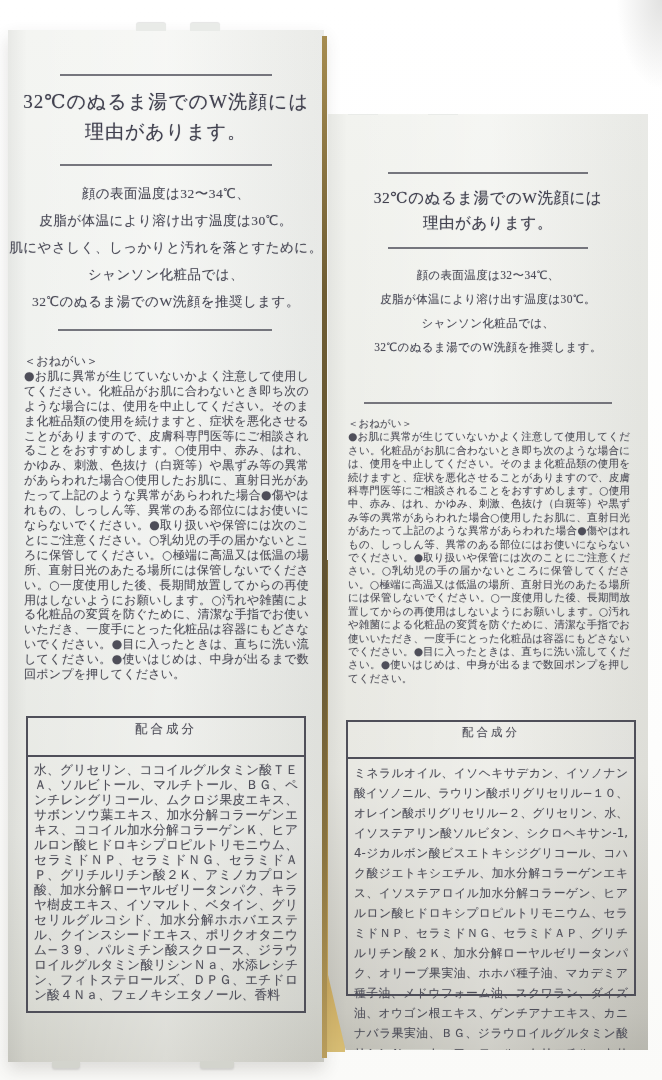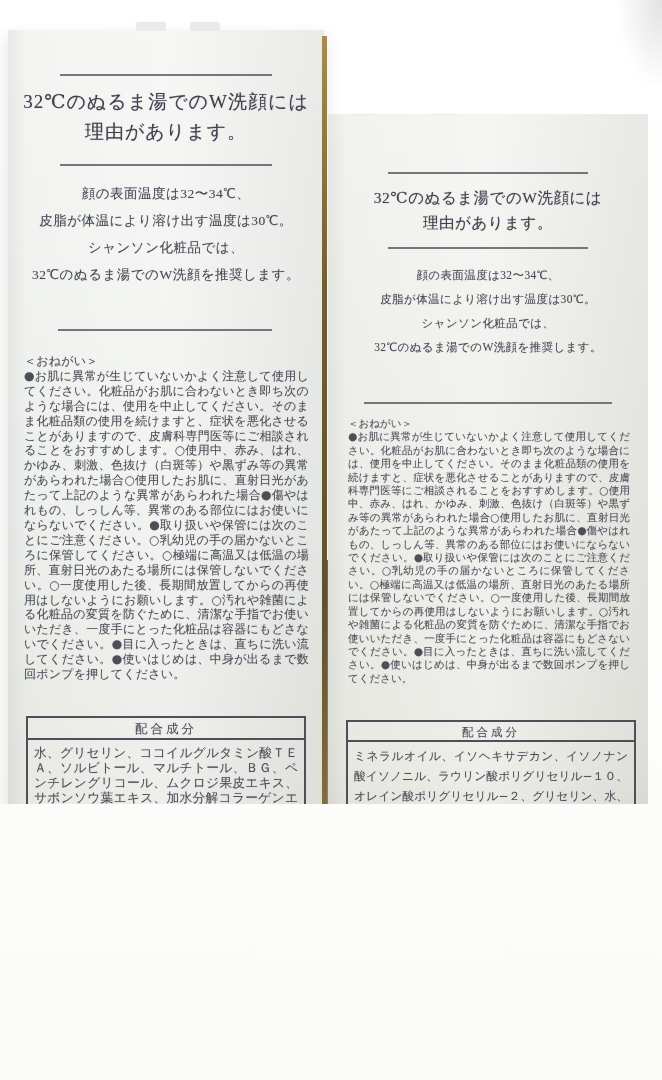--- a/index.html
+++ b/index.html
@@ -2,21 +2,21 @@
 <html><head>
 <meta charset="utf-8">
 <style>
   html,body{margin:0;padding:0;}
   body{
     width:662px;height:1080px;
     background:linear-gradient(180deg,#ffffff 0%,#fdfdfc 70%,#fafaf8 100%);
     font-family:"DejaVu Sans","Liberation Sans",sans-serif;
     overflow:hidden;
   }
-  .stage{position:relative;width:662px;height:804px;overflow:hidden;}
+  .stage{position:relative;width:662px;height:1080px;overflow:hidden;}
   .corner-shade{position:absolute;right:0;top:0;width:46px;height:90px;
     background:radial-gradient(ellipse at 100% 0%,rgba(190,190,188,.45),rgba(255,255,255,0) 70%);}
   
   .box{position:absolute;box-shadow:0 8px 16px rgba(60,58,50,.16);}
   .box-left{
     left:8px;top:30px;width:316px;height:1032px;z-index:2;
     background:linear-gradient(180deg,#f4f5f2 0%,#eef0ed 45%,#e6e7e2 78%,#d7d8d1 94%,#cfcfc7 100%);
   }
   .box-right{
     left:328px;top:114px;width:320px;height:936px;z-index:2;
@@ -42,21 +42,21 @@
     text-shadow:0 0 1px rgba(65,65,79,.45);}
   .intro{position:absolute;left:0;width:100%;text-align:center;
     font-family:Liberation Serif, serif;color:#4a4a57;
     text-shadow:0 0 1px rgba(74,74,87,.35);}
   .notice{position:absolute;color:#4e4e59;text-shadow:0 0 1px rgba(78,78,89,.3);}
   .notice .nt{display:block;}
   .notice .nb{display:block;text-align:justify;word-break:break-all;}
   .ing-panel{position:absolute;border:2px solid #4f4f59;color:#4e4e59;
     text-shadow:0 0 1px rgba(78,78,89,.3);background:rgba(255,255,255,.06);}
   .ing-title{display:block;text-align:center;letter-spacing:3px;
-    padding:3px 0 0 0;border-bottom:2px solid #4f4f59;}
+    padding:3px 0 17px 0;border-bottom:2px solid #4f4f59;}
   .ing-body{display:block;text-align:justify;word-break:break-all;}
   
   .box-left .r1{top:44px;left:52px;width:212px;}
   .box-left .headline{top:57px;font-size:19px;line-height:30px;letter-spacing:1px;}
   .box-left .r2{top:134px;left:52px;width:212px;}
   .box-left .intro{top:150px;font-size:13.5px;line-height:27px;letter-spacing:.5px;}
   .box-left .r3{top:299px;left:50px;width:214px;}
   .box-left .notice{top:324px;left:16px;width:285px;font-size:12px;line-height:14.9px;letter-spacing:.2px;}
   .box-left .ing-panel{top:686px;left:18px;width:276px;height:293px;}
   .box-left .ing-title{font-size:12.5px;}
@@ -89,20 +89,21 @@
     <div class="rule r1"></div>
     <div class="headline">
       <div>32℃のぬるま湯でのW洗顔には</div>
       <div>理由があります。</div>
     </div>
     <div class="rule r2"></div>
 
     <div class="intro">
       <div>顔の表面温度は32〜34℃、</div>
       <div>皮脂が体温により溶け出す温度は30℃。</div>
+      <div>肌にやさしく、しっかりと汚れを落とすために。</div>
       <div>シャンソン化粧品では、</div>
       <div>32℃のぬるま湯でのW洗顔を推奨します。</div>
     </div>
     <div class="rule r3"></div>
 
     <div class="notice">
       <span class="nt">＜おねがい＞</span>
       <span class="nb">●お肌に異常が生じていないかよく注意して使用してください。化粧品がお肌に合わないとき即ち次のような場合には、使用を中止してください。そのまま化粧品類の使用を続けますと、症状を悪化させることがありますので、皮膚科専門医等にご相談されることをおすすめします。○使用中、赤み、はれ、かゆみ、刺激、色抜け（白斑等）や黒ずみ等の異常があらわれた場合○使用したお肌に、直射日光があたって上記のような異常があらわれた場合●傷やはれもの、しっしん等、異常のある部位にはお使いにならないでください。●取り扱いや保管には次のことにご注意ください。○乳幼児の手の届かないところに保管してください。○極端に高温又は低温の場所、直射日光のあたる場所には保管しないでください。○一度使用した後、長期間放置してからの再使用はしないようにお願いします。○汚れや雑菌による化粧品の変質を防ぐために、清潔な手指でお使いいただき、一度手にとった化粧品は容器にもどさないでください。●目に入ったときは、直ちに洗い流してください。●使いはじめは、中身が出るまで数回ポンプを押してください。</span>
     </div>
 

